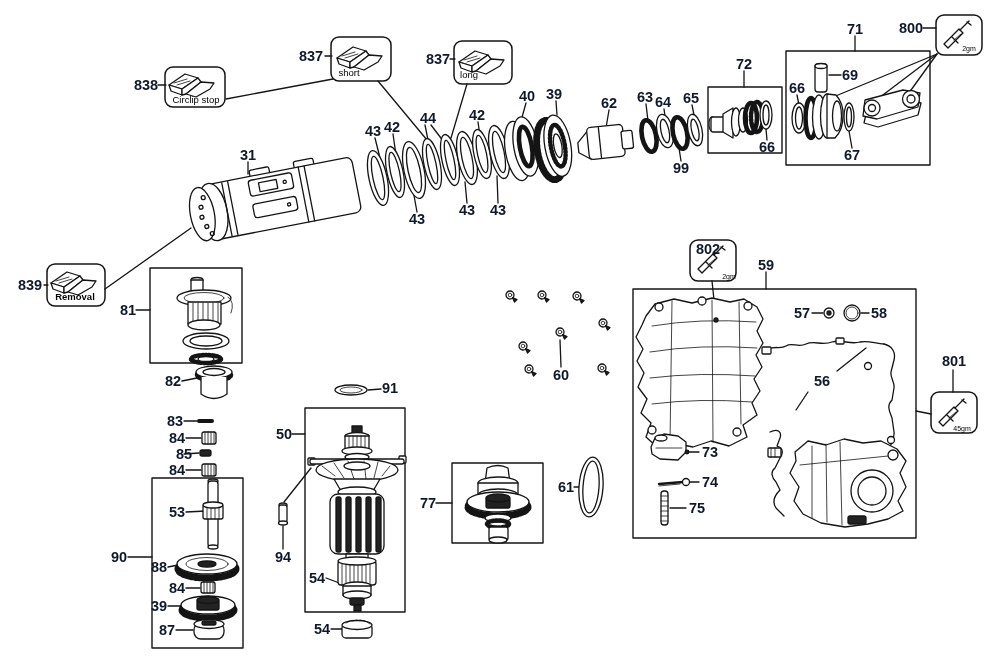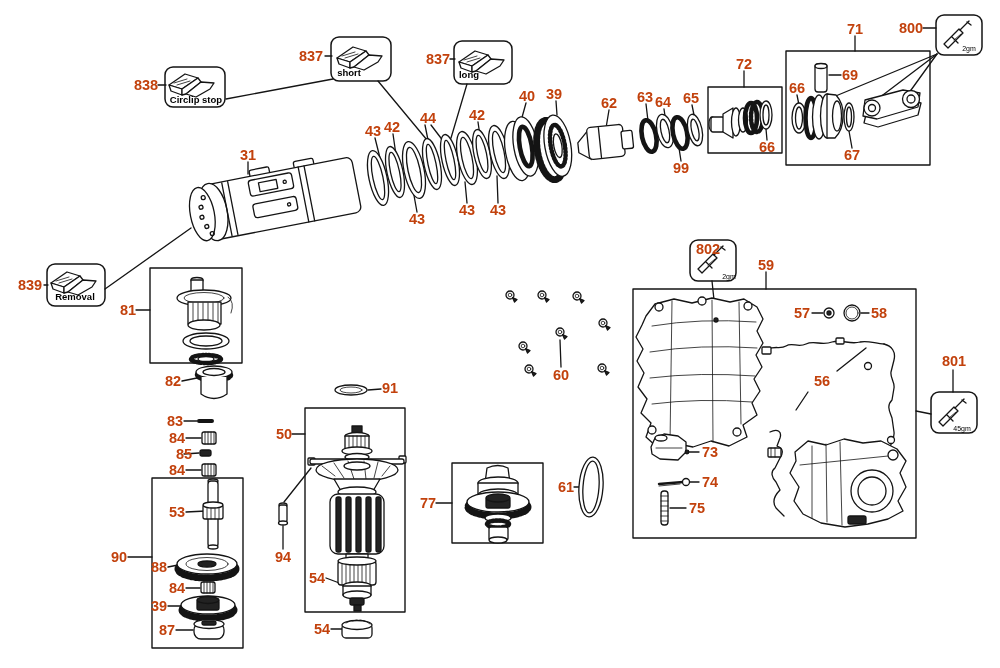--- a/index.html
+++ b/index.html
@@ -11,23 +11,23 @@
   #art .w{fill:#ffffff;}
   #art .dk{fill:#222;stroke:#141414;}
   #art .thin{stroke-width:0.8;}
   #art .ldr{stroke-width:1.1;}
   #art .box{fill:none;stroke-width:1.4;}
   #art .rbox{fill:#fff;stroke-width:1.5;}
   #art .dring{stroke-width:4.6;}
   #art .teeth{stroke-width:7;stroke-dasharray:1.8 2.4;}
   #art .teeth2{stroke-width:4.5;stroke-dasharray:1.4 2;}
   .lbl{position:absolute;transform:translate(-50%,-50%);font-weight:bold;font-size:14.5px;
-       line-height:1;color:#c2410c;white-space:nowrap;}
+       line-height:1;color:#0f172a;white-space:nowrap;}
   .cap{position:absolute;transform:translate(-50%,-50%);font-size:9.5px;line-height:1;
-       color:#000;white-space:nowrap;font-weight:bold;}
+       color:#000;white-space:nowrap;}
   .tiny{position:absolute;transform:translate(-50%,-50%);font-size:7px;line-height:1;
         color:#000;white-space:nowrap;}
 </style>
 </head>
 <body>
 
 <div class="stage">
 
 <svg id="art" width="1000" height="668" viewBox="0 0 1000 668">
   <defs>

